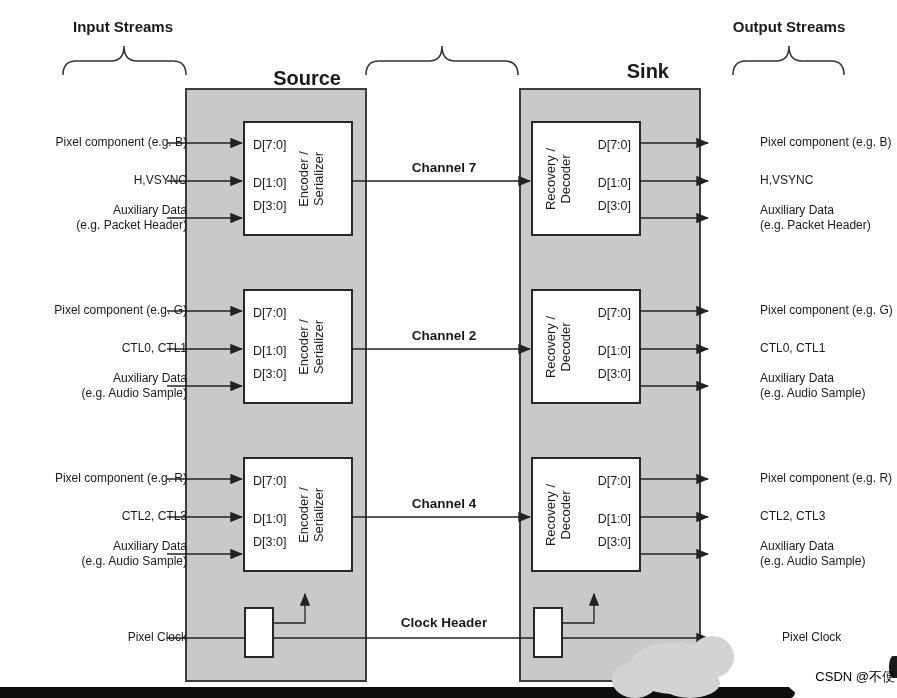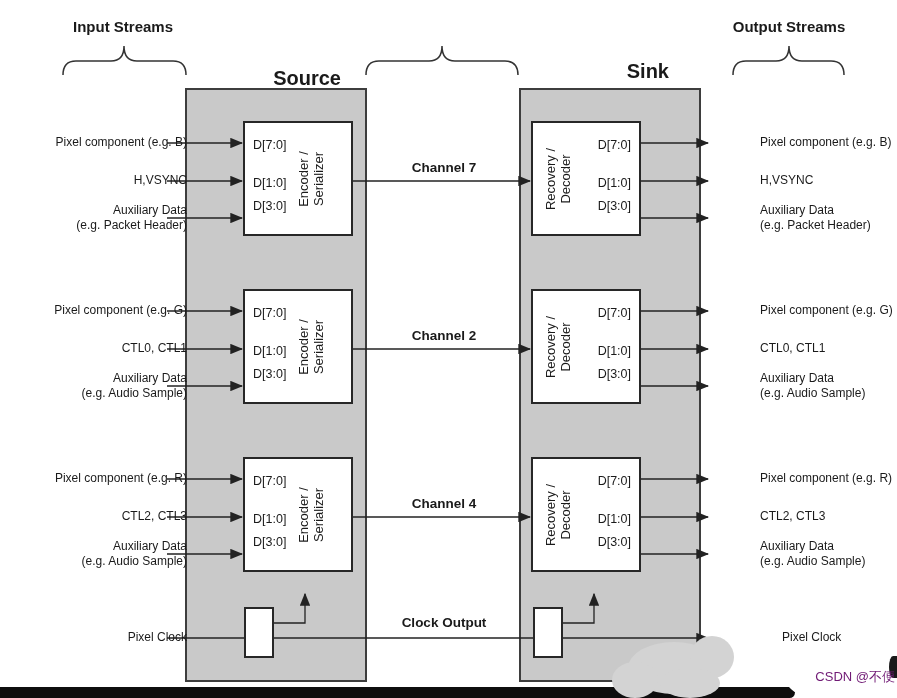--- a/index.html
+++ b/index.html
@@ -23,21 +23,21 @@
   .lbl-left { left:0; width:158px; text-align:right; }
   .lbl-right { left:731px; width:166px; text-align:left; }
   .chan { position:absolute; left:384px; width:120px; text-align:center; font-size:13.5px; font-weight:bold; z-index:4; }
   .hdr { position:absolute; text-align:center; font-size:15px; font-weight:bold; line-height:19px; z-index:4; }
   .boxtitle { position:absolute; width:120px; text-align:right; font-size:20px; font-weight:bold; z-index:4; }
   .bar { position:absolute; left:0; top:687px; width:795px; height:11px; background:#0e0e0e; border-radius:0 6px 6px 0; z-index:5; }
   .blob { position:absolute; background:#d3d3d3; border-radius:50%; z-index:6; }
   .whiteblob { position:absolute; left:786px; top:652px; width:115px; height:50px; background:#ffffff; border-radius:45%; z-index:7; }
   .darkwedge { position:absolute; left:889px; top:656px; width:8px; height:22px; background:#1a1a1a;
                border-radius:50% 0 0 50% / 50% 0 0 50%; z-index:8; }
-  .wm { position:absolute; left:813px; top:668px; width:82px; text-align:right; font-size:13px; color:#701a75; z-index:9; white-space:nowrap; }
+  .wm { position:absolute; left:813px; top:668px; width:82px; text-align:right; font-size:13px; color:#000000; z-index:9; white-space:nowrap; }
 </style>
 </head>
 <body>
 
 <div class="canvas">
 
   <div class="graybox" style="left:185px; top:88px; width:182px; height:594px;"></div>
   <div class="graybox" style="left:519px; top:88px; width:182px; height:594px;"></div>
 
   <svg class="overlay" width="897" height="698">
@@ -145,21 +145,21 @@
       <div>Decoder</div>
     </div>
   </div>
 
   <div class="clockrect" style="left:244px; top:607px;"></div>
   <div class="clockrect" style="left:533px; top:607px;"></div>
 
   <div class="chan" style="top:160px;">Channel 7</div>
   <div class="chan" style="top:328px;">Channel 2</div>
   <div class="chan" style="top:496px;">Channel 4</div>
-  <div class="chan" style="top:615px;">Clock Output</div>
+  <div class="chan" style="top:615px;">Clock Header</div>
 
   <div class="lbl lbl-left" style="top:135px;">Pixel component (e.g. B)</div>
   <div class="lbl lbl-left" style="top:173px;">H,VSYNC</div>
   <div class="lbl lbl-left" style="top:203px;">
     <div>Auxiliary Data</div>
     <div>(e.g. Packet Header)</div>
   </div>
   <div class="lbl lbl-left" style="top:303px;">Pixel component (e.g. G)</div>
   <div class="lbl lbl-left" style="top:341px;">CTL0, CTL1</div>
   <div class="lbl lbl-left" style="top:371px;">

